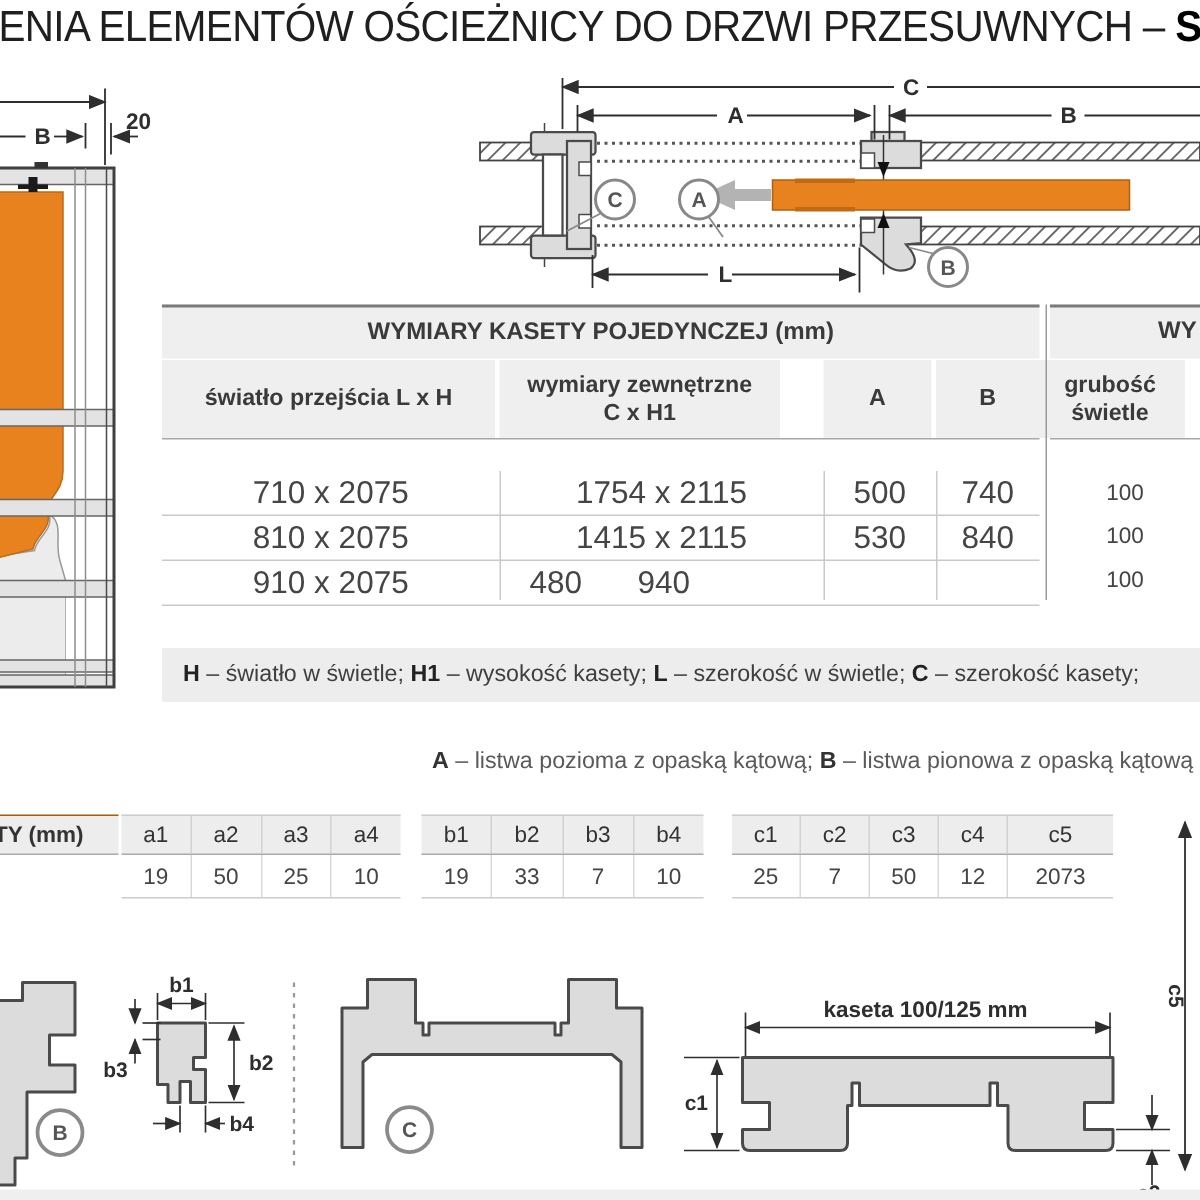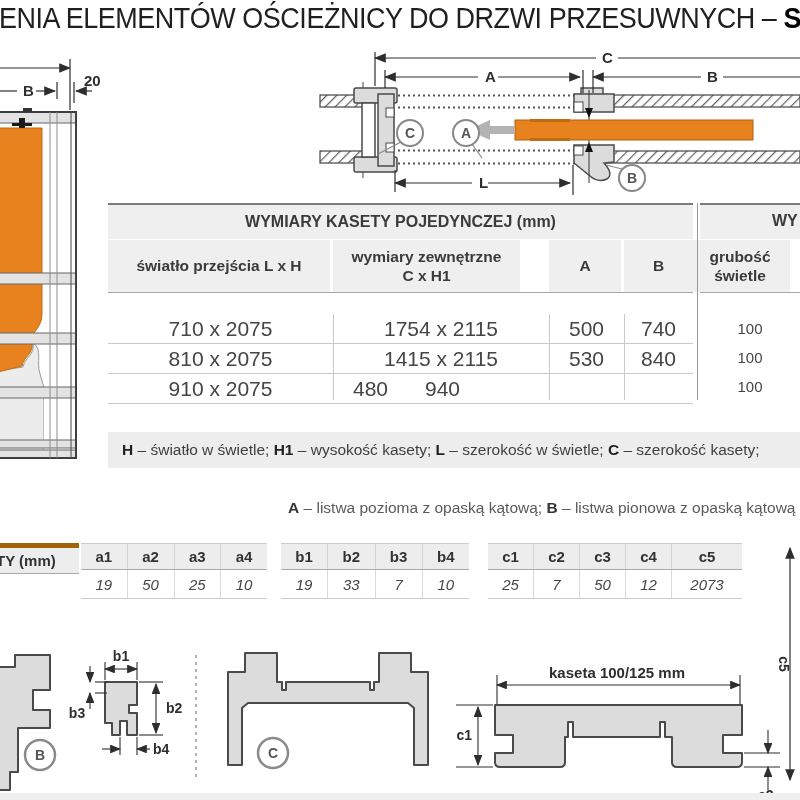--- a/index.html
+++ b/index.html
@@ -19,28 +19,28 @@
   .t1row>div{text-align:center;}
   .grubrow{height:29px;display:flex;align-items:center;justify-content:center;font-size:15px;color:#454545;}
   .legendbar{background:#ededed;font-size:15.5px;color:#3f3f3f;line-height:36px;padding-left:14px;
              white-space:nowrap;overflow:hidden;}
   .legendbar b{color:#222;}
   .legendbar span, .ablegend span{white-space:pre;}
   .ablegend{font-size:15.5px;color:#5a5a5a;white-space:nowrap;overflow:hidden;}
   .ablegend b{color:#333;}
   .t2head{display:flex;height:25px;background:#ededed;border-top:1px solid #cccccc;
           border-bottom:1px solid #aaaaaa;}
-  .t2head>div{display:flex;align-items:center;justify-content:center;font-weight:bold;
+  .t2head>div{display:flex;align-items:center;justify-content:center;font-weight:normal;
               font-size:15px;color:#333;border-left:1px solid #d2d2d2;}
   .t2head>div:first-child{border-left:none;}
-  .t2vals{display:flex;height:28px;border-bottom:1px solid #cccccc;font-style:italic;}
+  .t2vals{display:flex;height:28px;border-bottom:1px solid #cccccc;}
   .t2vals>div{display:flex;align-items:center;justify-content:center;font-size:15px;color:#454545;
               border-left:1px solid #d9d9d9;}
   .t2vals>div:first-child{border-left:none;}
-  .t2label{position:absolute;background:#ededed;border-top:5px solid #a16207;border-bottom:1px solid #aaaaaa;
+  .t2label{position:absolute;background:#ededed;border-top:1px solid #a16207;border-bottom:1px solid #aaaaaa;
            font-weight:bold;font-size:15px;color:#333;display:flex;align-items:center;}
   svg{position:absolute;overflow:visible;}
   svg text{font-family:"Liberation Sans",sans-serif;fill:#2e2e2e;}
   .dimtxt{font-weight:bold;font-size:15px;}
   .dimtxt2{font-weight:bold;font-size:14px;}
   .circtxt{font-weight:bold;font-size:14px;fill:#555;}
 </style>
 </head>
 <body>
 

